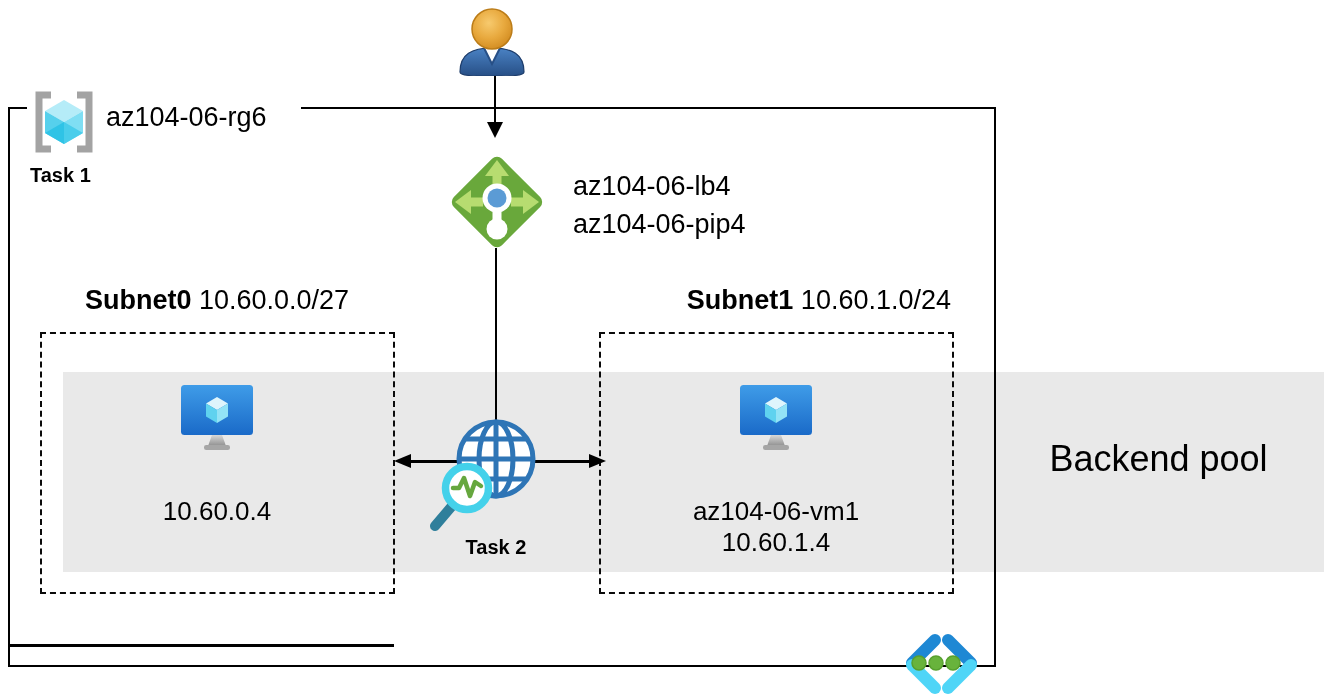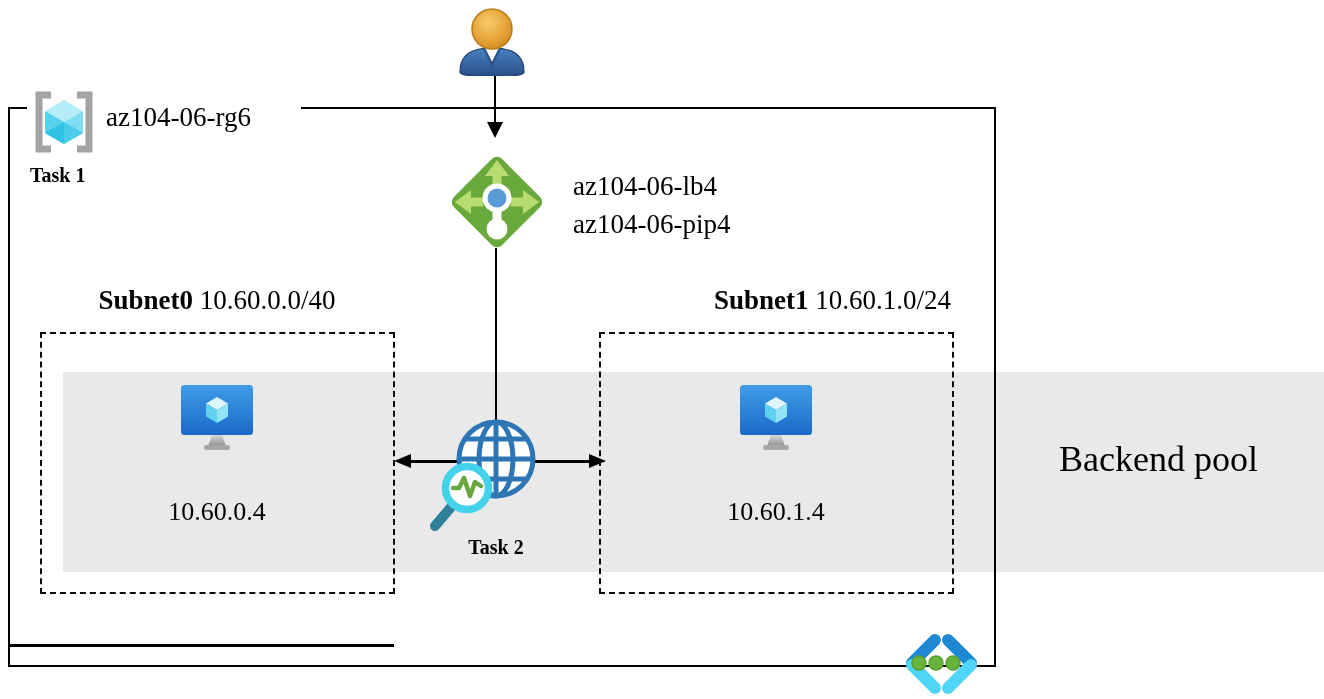--- a/index.html
+++ b/index.html
@@ -1,18 +1,18 @@
 <!DOCTYPE html>
 <html><head>
 <meta charset="utf-8">
 <style>
   html,body{margin:0;padding:0;background:#fff;}
   #stage{
     position:relative;width:1324px;height:699px;background:#fff;overflow:hidden;
-    font-family:Liberation Serif, serif;color:#000;
+    font-family:Liberation Sans, sans-serif;color:#000;
   }
   .abs{position:absolute;}
   
   #band{left:63px;top:372px;width:1261px;height:200px;background:#e9e9e9;z-index:1;}
   
   #bigbox{left:8px;top:107px;width:984px;height:556px;border:2.5px solid #000;z-index:2;}
   #topgap{left:27px;top:104px;width:274px;height:10px;background:#fff;z-index:3;}
   
   .subnetbox{width:351px;height:258px;border:2.5px dashed #0a0a0a;z-index:2;background:transparent;}
   #subnet0-box{left:40px;top:332px;}
@@ -171,31 +171,32 @@
   <div class="abs lbl t27" id="rg-label">az104-06-rg6</div>
   <div class="abs lbl task" id="task1">Task 1</div>
 
   <div class="abs lbl" id="lb-labels">
     <div>az104-06-lb4</div>
     <div>az104-06-pip4</div>
   </div>
 
   <div class="abs lbl t27" id="subnet0-header">
     <span class="sub-name">Subnet0</span>
-    <span>10.60.0.0/40</span>
+    <span>10.60.0.0/27</span>
   </div>
   <div class="abs lbl t27" id="subnet1-header">
     <span class="sub-name">Subnet1</span>
     <span>10.60.1.0/24</span>
   </div>
 
   <div class="abs lbl t26" id="vm0-label">
     <div>10.60.0.4</div>
   </div>
   <div class="abs lbl t26" id="vm1-label">
+    <div>az104-06-vm1</div>
     <div>10.60.1.4</div>
   </div>
 
   <div class="abs lbl task" id="task2">Task 2</div>
 
   <div class="abs lbl" id="backend-label">Backend pool</div>
 
 
 </div>
 

